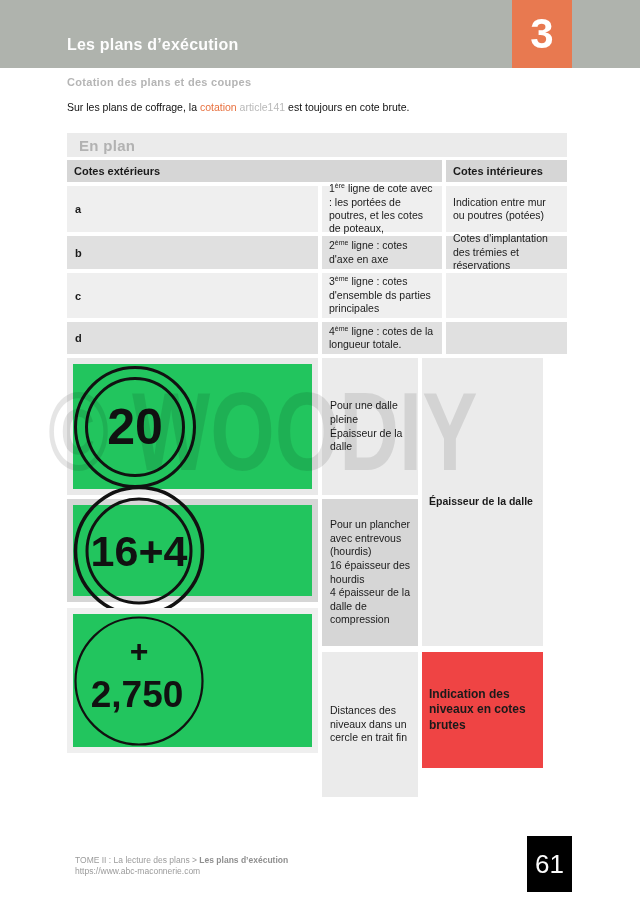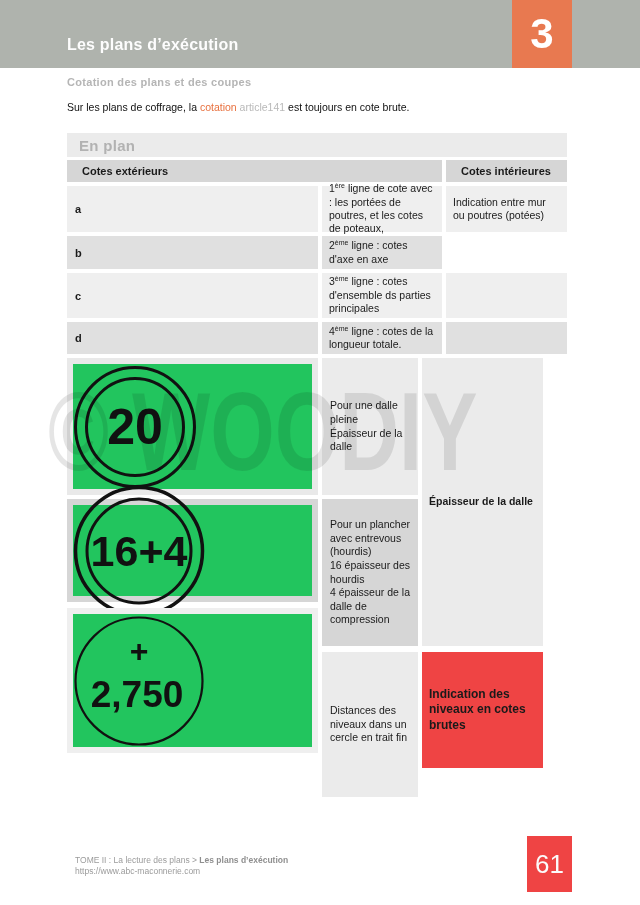--- a/index.html
+++ b/index.html
@@ -18,21 +18,21 @@
   
   .section-heading { position:absolute; left:67px; top:76px; font-size:11px; font-weight:bold; color:#b5b5b5; letter-spacing:.3px; }
   .intro { position:absolute; left:67px; top:101px; font-size:10.5px; color:#111; }
   .intro .hl { color:#e8703e; }
   .intro .muted { color:#b9b9b9; }
   
   .tbl { position:absolute; left:67px; top:133px; width:500px; }
   .enplan { height:24px; background:#ebebeb; display:flex; align-items:center; padding-left:12px;
     font-size:15px; font-weight:bold; color:#b2b2b2; margin-bottom:3px; letter-spacing:.3px; }
   .hdr-row { display:flex; gap:4px; margin-bottom:4px; }
-  .hdr-cell { background:#d6d6d6; height:22px; display:flex; align-items:center; padding-left:15px;
+  .hdr-cell { background:#d6d6d6; height:22px; display:flex; align-items:center; padding-left:7px;
     font-size:11px; font-weight:bold; }
   .hdr-left { width:375px; }
   .hdr-right { width:121px; }
   .trow { display:flex; gap:4px; margin-bottom:4px; }
   .c1 { width:251px; display:flex; align-items:center; padding-left:8px; font-size:11px; font-weight:bold; }
   .c2 { width:120px; display:flex; align-items:center; padding:4px 7px; font-size:10.5px; line-height:1.28; }
   .c3 { width:121px; display:flex; align-items:center; padding:4px 7px; font-size:10.5px; line-height:1.28; }
   .bg-light > div { background:#efefef; }
   .bg-dark  > div { background:#e0e0e0; }
   .h46{height:46px} .h33{height:33px} .h45{height:45px} .h32{height:32px}
@@ -58,21 +58,21 @@
   .r3 { height:116px; background:#ef4444; display:flex; align-items:center; padding:6px 7px;
     font-size:12px; font-weight:bold; line-height:1.3; }
   svg text { font-family:"Liberation Sans", sans-serif; }
   
   .watermark { position:absolute; left:48px; top:376px; font-size:112px; font-weight:bold; line-height:1;
     color:rgba(0,0,0,0.10); white-space:nowrap; transform:scaleX(0.74); transform-origin:left center;
     z-index:10; pointer-events:none; }
   
   .footer { position:absolute; left:75px; top:855px; font-size:8.5px; line-height:11px; color:#9b9b9b; }
   .footer b { color:#8f8f8f; }
-  .pagebox { position:absolute; left:527px; top:836px; width:45px; height:56px; background:#ef4444;
+  .pagebox { position:absolute; left:527px; top:836px; width:45px; height:56px; background:#000000;
     display:flex; align-items:center; justify-content:center; color:#fbfbfb; font-size:26px; }
 </style>
 </head>
 <body>
 
 <div class="page">
 
   <div class="band">
     <div class="band-title">Les plans d’exécution</div>
   </div>
@@ -99,20 +99,21 @@
           <span><span>1</span><sup>ère</sup><span> ligne de cote avec : les portées de poutres, et les cotes de poteaux,</span></span>
         </div>
       <div class="c3 h46">Indication entre mur ou poutres (potées)</div>
     </div>
 
     <div class="trow bg-dark">
       <div class="c1 h33">b</div>
       <div class="c2 h33">
           <span><span>2</span><sup>ème</sup><span> ligne : cotes d'axe en axe</span></span>
         </div>
+      <div class="c3 h33">Cotes d'implantation des trémies et réservations</div>
     </div>
 
     <div class="trow bg-light">
       <div class="c1 h45">c</div>
       <div class="c2 h45">
           <span><span>3</span><sup>ème</sup><span> ligne : cotes d'ensemble ds parties principales</span></span>
         </div>
       <div class="c3 h45"></div>
     </div>
 

